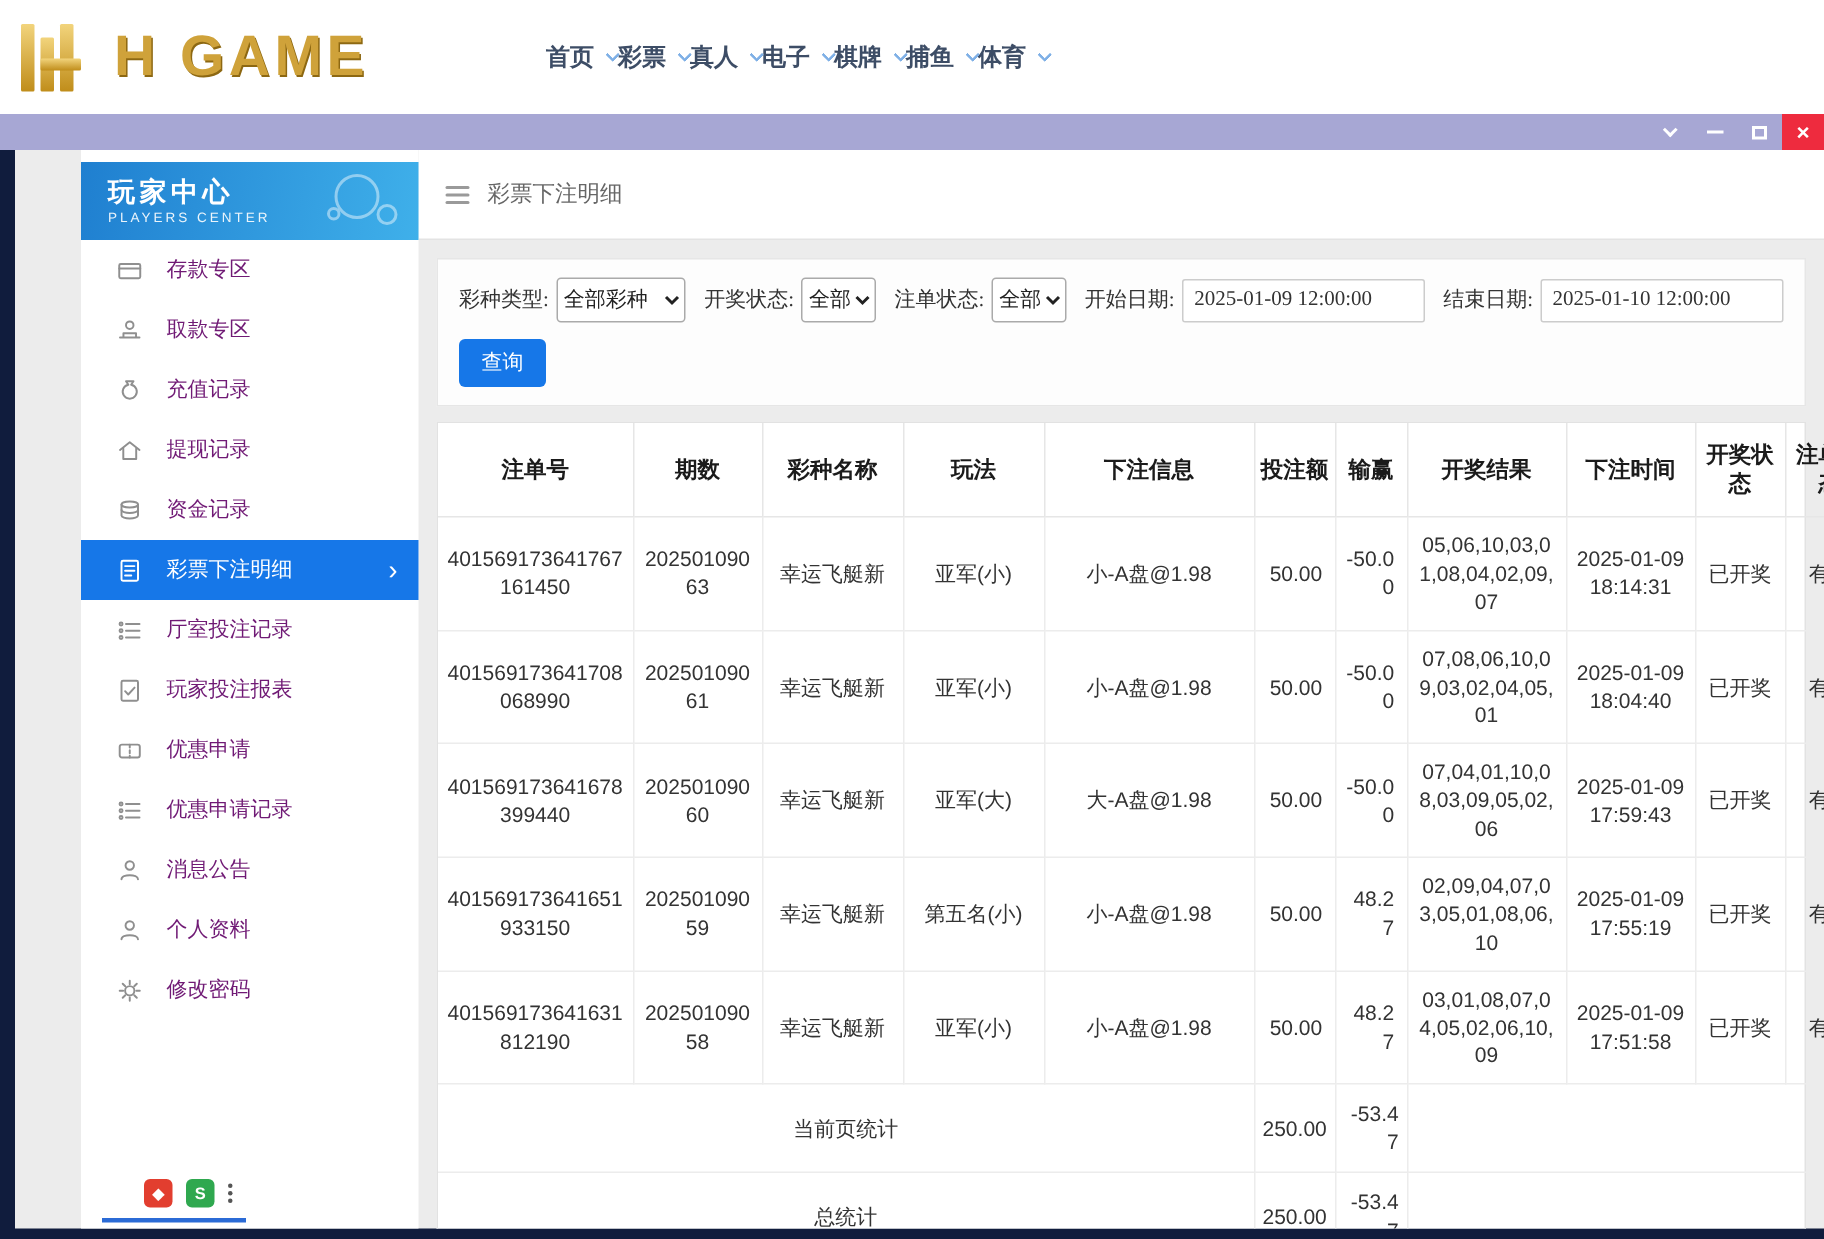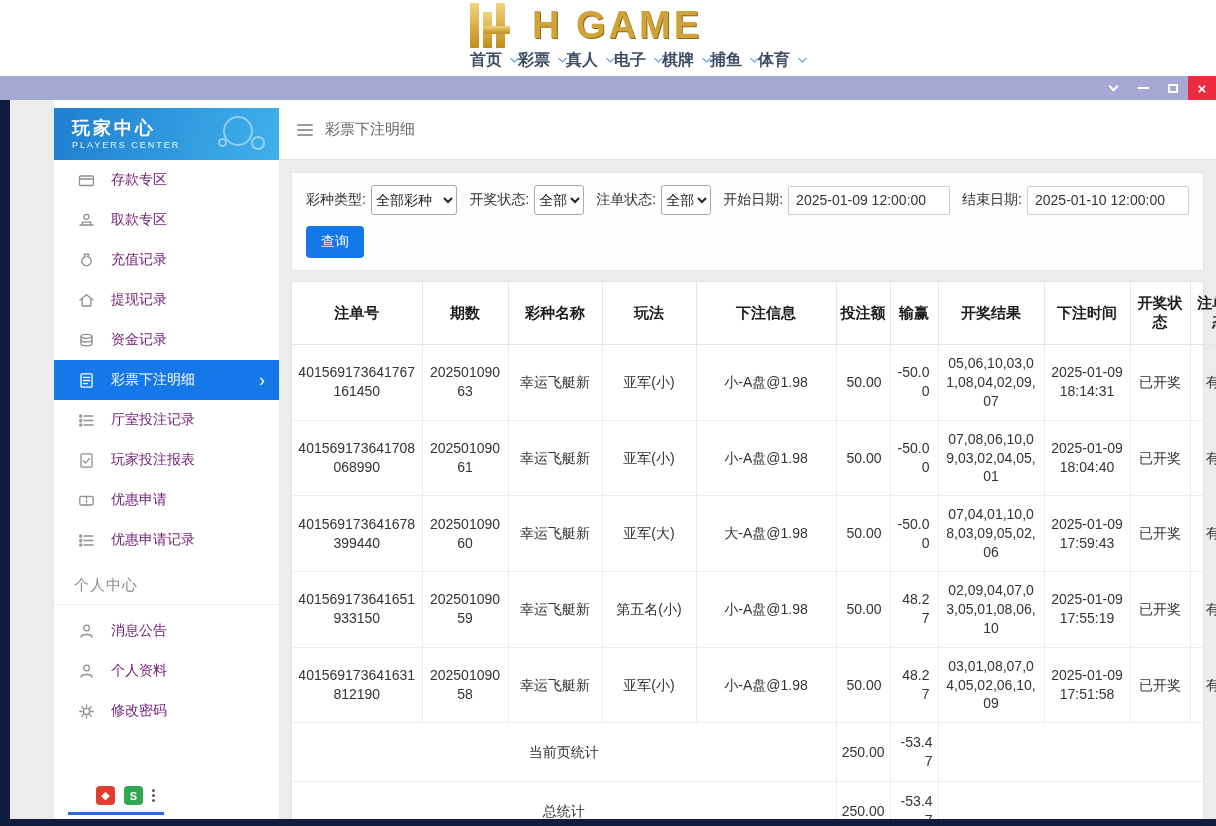--- a/index.html
+++ b/index.html
@@ -2,21 +2,21 @@
 <html><head>
 <meta charset="utf-8">
 <style>
   * { box-sizing: border-box; margin: 0; padding: 0; }
   body {
     width: 1216px; height: 826px; margin: 0; overflow: hidden;
     font-family: "Liberation Sans", "DejaVu Sans", sans-serif;
     background: #fff;
   }
   
-  .top-nav { height: 76px; background: #fff; display: flex; align-items: center; flex-direction: column; }
+  .top-nav { height: 76px; background: #fff; display: flex; align-items: center; }
   .logo { display: flex; align-items: center; margin-left: 12px; width: 292px; cursor: pointer; }
   .logo-mark { position: relative; width: 56px; height: 50px; margin-right: 8px; }
   .logo-mark i { position: absolute; background: linear-gradient(#f2d47c, #c08d1a); border-radius: 1px; }
   .logo-mark .b1 { left: 2px; top: 3px; width: 9px; height: 45px; }
   .logo-mark .b2 { left: 15px; top: 12px; width: 9px; height: 36px; }
   .logo-mark .b3 { left: 28px; top: 3px; width: 9px; height: 45px; }
   .logo-mark .bc { left: 15px; top: 26px; width: 27px; height: 8px; }
   .logo-text { font-size: 38px; font-weight: 800; letter-spacing: 3px; color: #cfa23a; text-shadow: 1px 1px 0 #8d6812; }
   .nav { display: flex; margin-left: 60px; }
   .nav-item { display: flex; align-items: center; gap: 9px; font-size: 16px; font-weight: 600; color: #3d4d66; cursor: pointer; }
@@ -51,21 +51,21 @@
   .tray-green { background: #2fa84f; }
   .tray-dots { display: flex; flex-direction: column; gap: 2px; cursor: pointer; }
   .tray-dots b { width: 3px; height: 3px; border-radius: 50%; background: #555; }
   .tray-line { position: absolute; bottom: 4px; left: 14px; width: 96px; height: 3px; background: #2b6bd6; }
   
   .content { flex: 1; display: flex; flex-direction: column; min-width: 0; overflow: hidden; }
   .breadcrumb-bar { height: 60px; flex: none; background: #fff; border-bottom: 1px solid #e3e3e3; display: flex; align-items: center; padding: 0 18px; gap: 12px; color: #666; font-size: 15px; }
   .hamburger { width: 16px; display: flex; flex-direction: column; gap: 3px; cursor: pointer; }
   .hamburger i { height: 2px; background: #9a9a9a; border-radius: 1px; }
   .filter-panel { margin: 12px 12px 0; background: #fdfdfd; border: 1px solid #e6e6e6; padding: 12px 14px; }
-  .filter-row { display: flex; align-items: center; font-size: 14px; color: #333; white-space: nowrap; }
+  .filter-row { display: flex; align-items: center; font-size: 14px; color: #333; white-space: nowrap; font-family: Liberation Serif, serif; }
   .f-label { margin-left: 12px; margin-right: 5px; }
   .f-label:first-child { margin-left: 0; }
   .sel { height: 30px; border: 1px solid #aaa; border-radius: 3px; background: #fff; font-size: 14px; width: 66px; font-family: inherit; color: #222; }
   .sel-wide { width: 118px; }
   .date-input { height: 29px; border: 1px solid #ccc; border-radius: 2px; width: 162px; font-size: 14px; padding: 0 7px; color: #333; font-family: inherit; }
   .btn-search { margin-top: 11px; background: #1677e8; color: #fff; border: none; border-radius: 4px; padding: 7px 15px; font-size: 14px; cursor: pointer; }
   .table-panel { margin: 10px 12px 0; background: #fff; border: 1px solid #e2e2e2; }
   table { width: 100%; border-collapse: collapse; table-layout: fixed; }
   th { padding: 12px 4px; font-size: 15px; color: #1b1b1b; font-weight: 700; border: 1px solid #e6e6e6; border-top: none; text-align: center; overflow: hidden; }
   th:first-child, td:first-child { border-left: none; }
@@ -243,21 +243,20 @@
                 <circle cx="2.7" cy="4" r="1"></circle>
                 <circle cx="2.7" cy="8.5" r="1"></circle>
                 <circle cx="2.7" cy="13" r="1"></circle>
                 <line x1="6" y1="4" x2="15" y2="4"></line>
                 <line x1="6" y1="8.5" x2="15" y2="8.5"></line>
                 <line x1="6" y1="13" x2="15" y2="13"></line>
               </svg>
             </span>
             <span>优惠申请记录</span>
           </div>
-          <div class="section-label">个人中心</div>
           <div class="side-item">
             <span class="icon">
               <svg width="17" height="17" viewBox="0 0 17 17" fill="none" stroke="#8f8f8f" stroke-width="1.3" stroke-linecap="round" stroke-linejoin="round">
                 <circle cx="8.5" cy="5" r="2.8"></circle>
                 <path d="M3 14.2 c0 -3.6 11 -3.6 11 0"></path>
               </svg>
             </span>
             <span>消息公告</span>
           </div>
           <div class="side-item">

